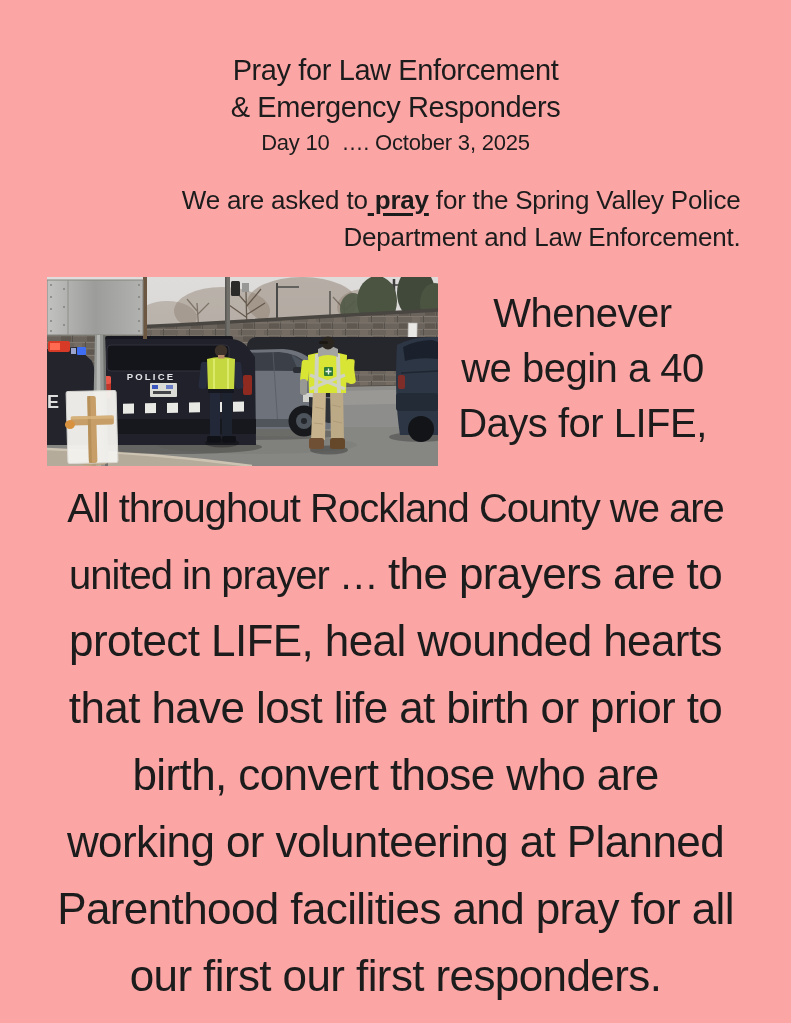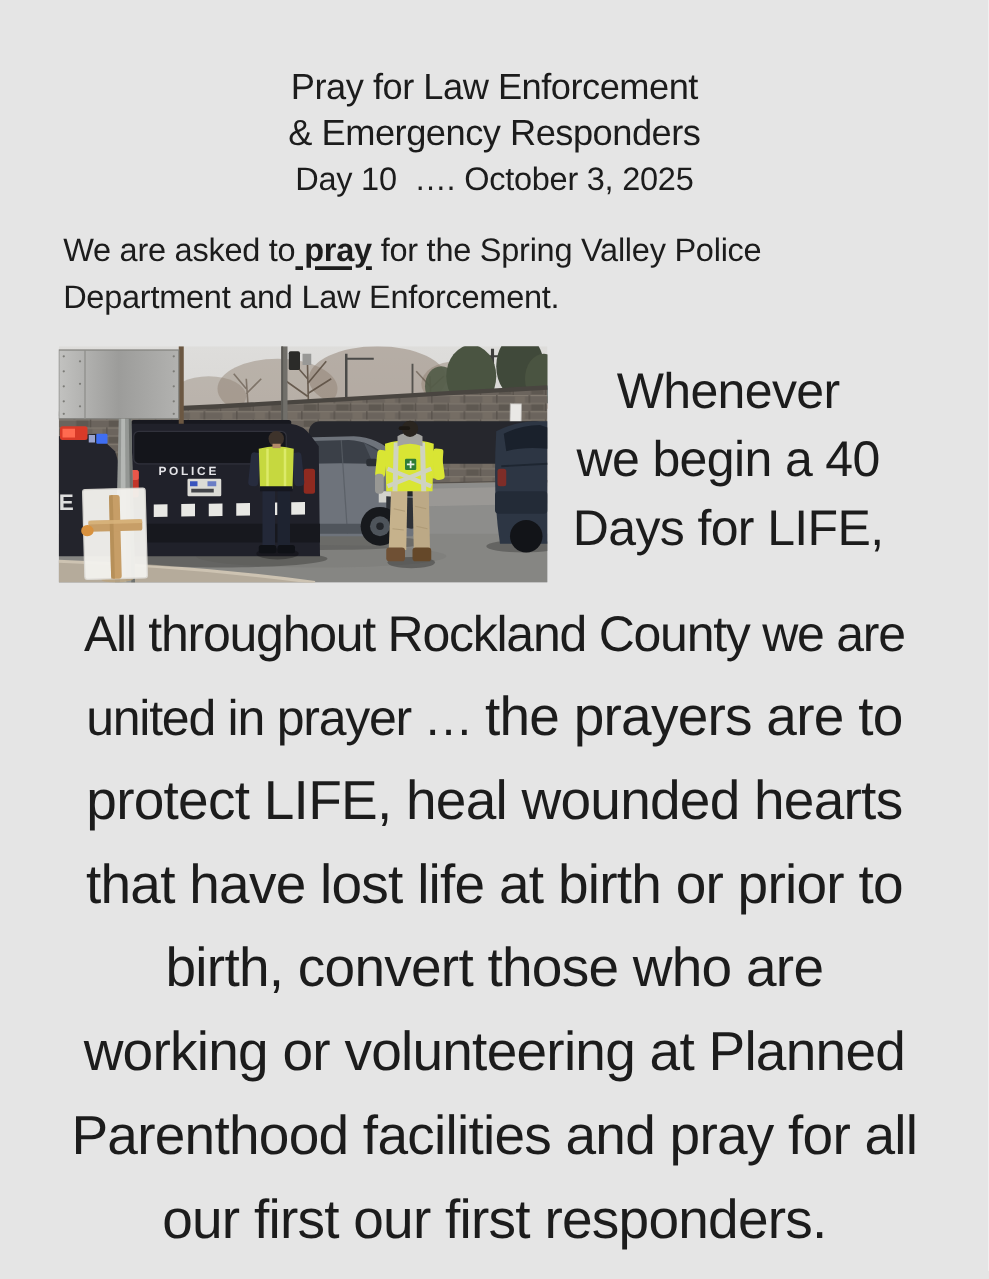--- a/index.html
+++ b/index.html
@@ -1,25 +1,25 @@
 <!DOCTYPE html>
 <html><head>
 <meta charset="utf-8">
 <style>
   html,body { margin:0; padding:0; background:#ffffff; }
   .page {
-    width:791px; height:1023px; background:#e5e5e5; overflow:hidden;
+    width:791px; height:1023px; background:#fca5a5; overflow:hidden;
     font-family:"Liberation Sans", sans-serif; color:#1c1c1c;
     margin:0 auto; position:relative;
   }
   .header { padding-top:52px; text-align:center; }
   .title-line { font-size:29px; line-height:37px; letter-spacing:-0.4px; }
-  .date-line { font-size:26px; line-height:34px; letter-spacing:-0.2px; }
+  .date-line { font-size:22px; line-height:34px; letter-spacing:-0.2px; }
   .intro {
-    margin:22px auto 0; width:690px; text-align:left;
+    margin:22px auto 0; width:690px; text-align:right;
     font-size:26px; line-height:37px; letter-spacing:-0.2px;
   }
   .intro .em {
     font-weight:bold; text-decoration:underline;
     text-decoration-thickness:2.5px; text-underline-offset:4px;
   }
   .photo-row { display:flex; margin-top:21px; }
   .photo { width:391px; height:189px; margin-left:47px; flex:none; display:block; }
   .callout {
     flex:1; text-align:center; padding-top:9px; padding-right:64px;

